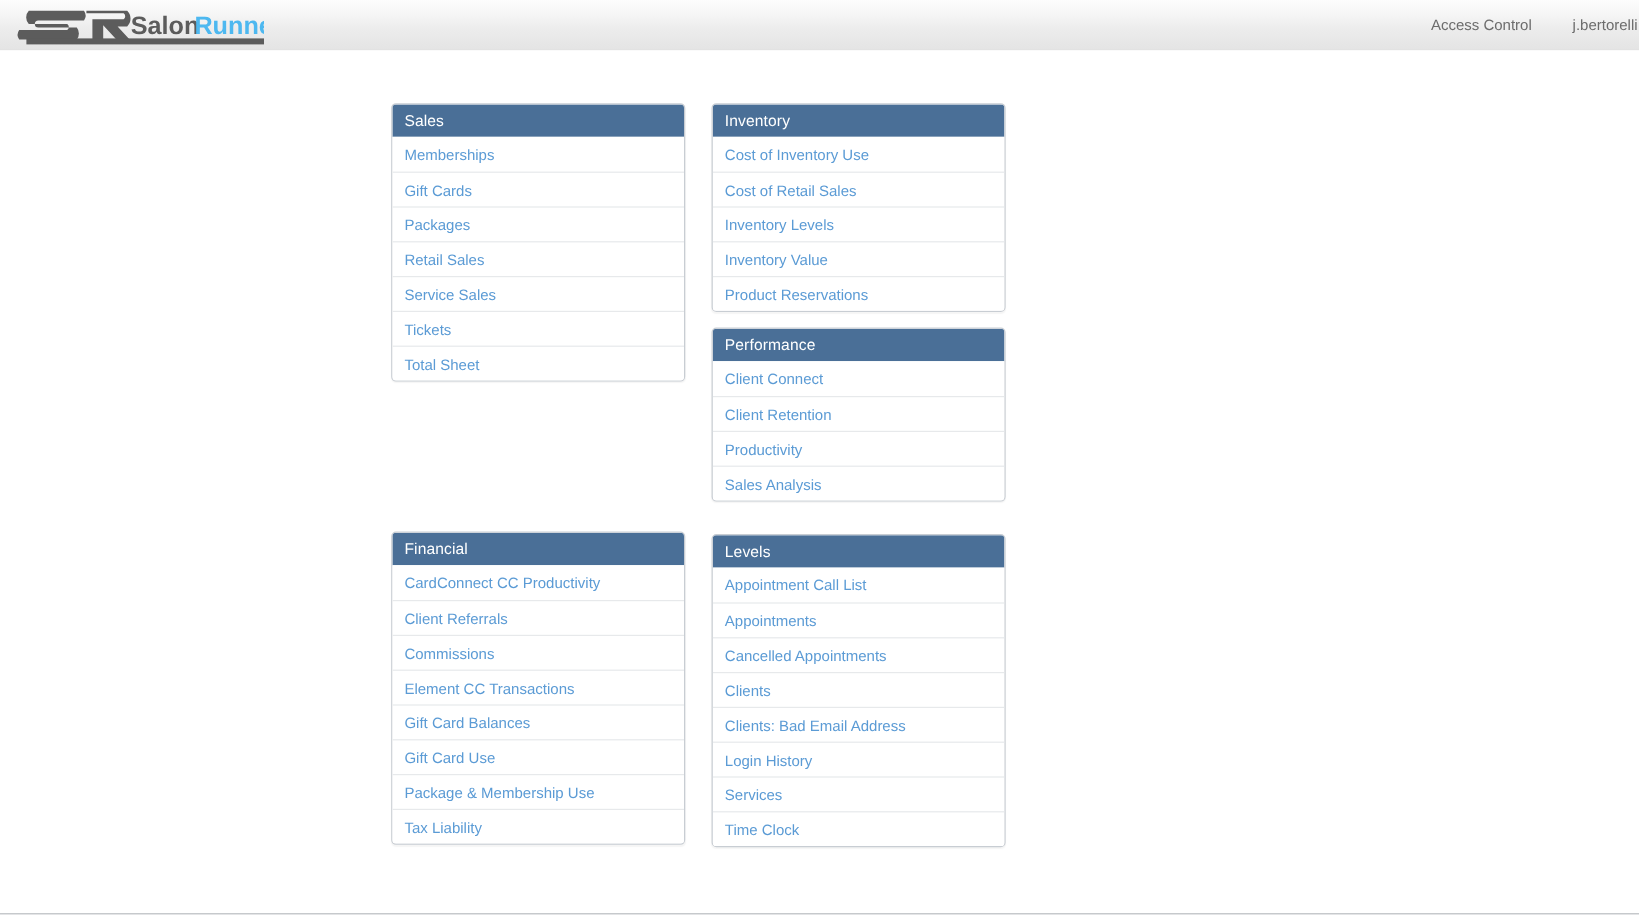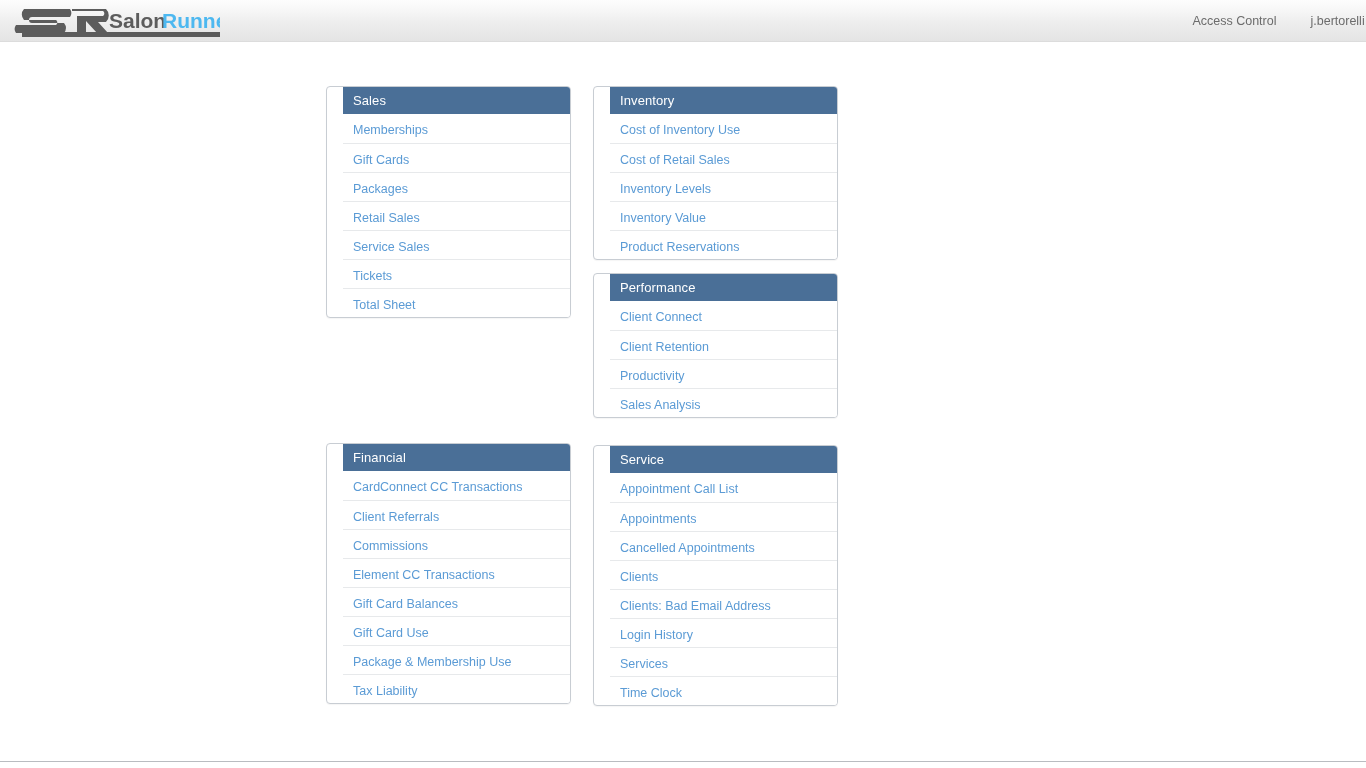--- a/index.html
+++ b/index.html
@@ -82,21 +82,20 @@
 
   
   .panel {
     width: 245px;
     background: #ffffff;
     border: 1px solid #c8cdd3;
     border-radius: 4px;
     margin-bottom: 13px;
     box-shadow: 0 1px 1px rgba(0,0,0,0.045);
     overflow: hidden;
-    padding-left: 16px;
   }
   .panel:last-child { margin-bottom: 16px; }
 
   .panel-head {
     height: 27px;
     background: #4a6f97;
     color: #ffffff;
     font-size: 13px;
     line-height: 27px;
     padding: 0 0 0 10px;
@@ -172,21 +171,21 @@
           <div class="panel-row"><a class="panel-link" href="#">Tickets</a></div>
           <div class="panel-row"><a class="panel-link" href="#">Total Sheet</a></div>
         </div>
       </div>
 
       <div class="col-spacer-financial"></div>
 
       <div class="panel">
         <div class="panel-head">Financial</div>
         <div class="panel-body">
-          <div class="panel-row"><a class="panel-link" href="#">CardConnect CC Transactions</a></div>
+          <div class="panel-row"><a class="panel-link" href="#">CardConnect CC Productivity</a></div>
           <div class="panel-row"><a class="panel-link" href="#">Client Referrals</a></div>
           <div class="panel-row"><a class="panel-link" href="#">Commissions</a></div>
           <div class="panel-row"><a class="panel-link" href="#">Element CC Transactions</a></div>
           <div class="panel-row"><a class="panel-link" href="#">Gift Card Balances</a></div>
           <div class="panel-row"><a class="panel-link" href="#">Gift Card Use</a></div>
           <div class="panel-row"><a class="panel-link" href="#">Package &amp; Membership Use</a></div>
           <div class="panel-row"><a class="panel-link" href="#">Tax Liability</a></div>
         </div>
       </div>
     </div>
@@ -210,21 +209,21 @@
           <div class="panel-row"><a class="panel-link" href="#">Client Connect</a></div>
           <div class="panel-row"><a class="panel-link" href="#">Client Retention</a></div>
           <div class="panel-row"><a class="panel-link" href="#">Productivity</a></div>
           <div class="panel-row"><a class="panel-link" href="#">Sales Analysis</a></div>
         </div>
       </div>
 
       <div class="col-spacer-general"></div>
 
       <div class="panel">
-        <div class="panel-head">Service</div>
+        <div class="panel-head">Levels</div>
         <div class="panel-body">
           <div class="panel-row"><a class="panel-link" href="#">Appointment Call List</a></div>
           <div class="panel-row"><a class="panel-link" href="#">Appointments</a></div>
           <div class="panel-row"><a class="panel-link" href="#">Cancelled Appointments</a></div>
           <div class="panel-row"><a class="panel-link" href="#">Clients</a></div>
           <div class="panel-row"><a class="panel-link" href="#">Clients: Bad Email Address</a></div>
           <div class="panel-row"><a class="panel-link" href="#">Login History</a></div>
           <div class="panel-row"><a class="panel-link" href="#">Services</a></div>
           <div class="panel-row"><a class="panel-link" href="#">Time Clock</a></div>
         </div>

